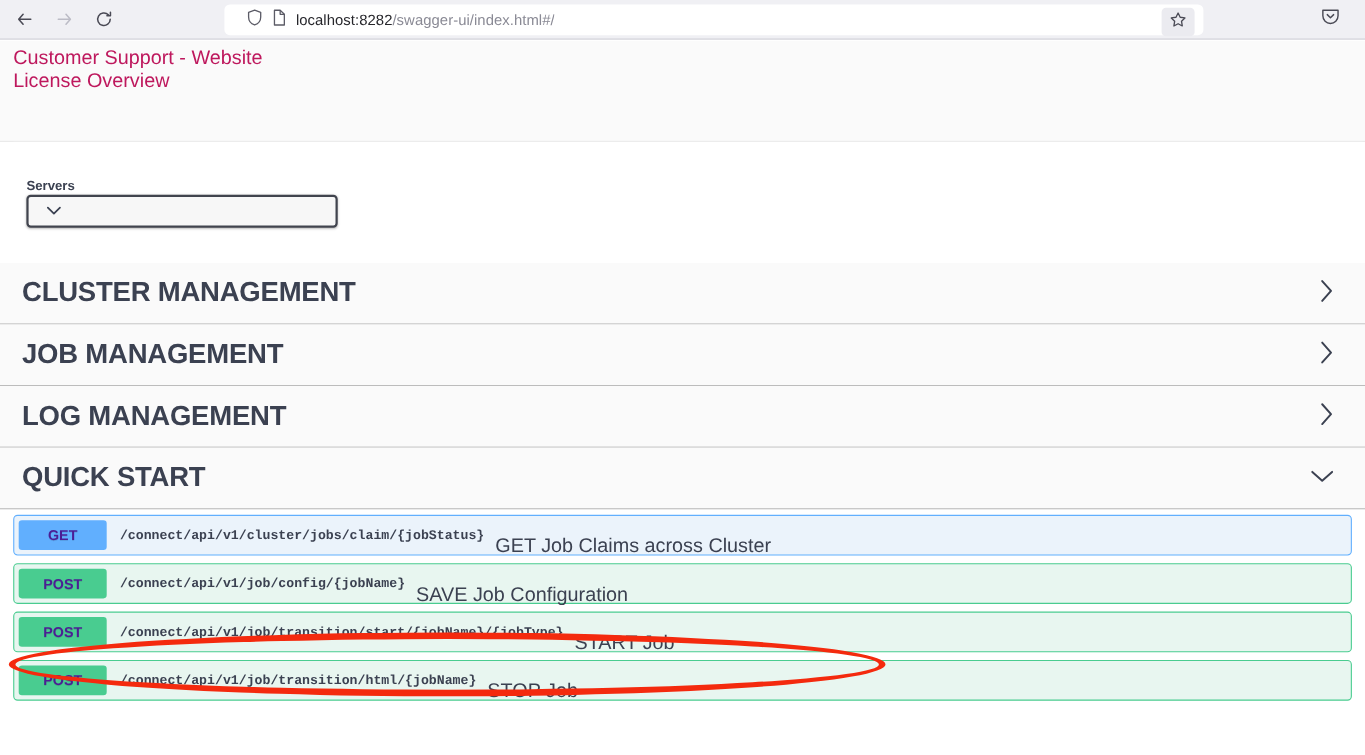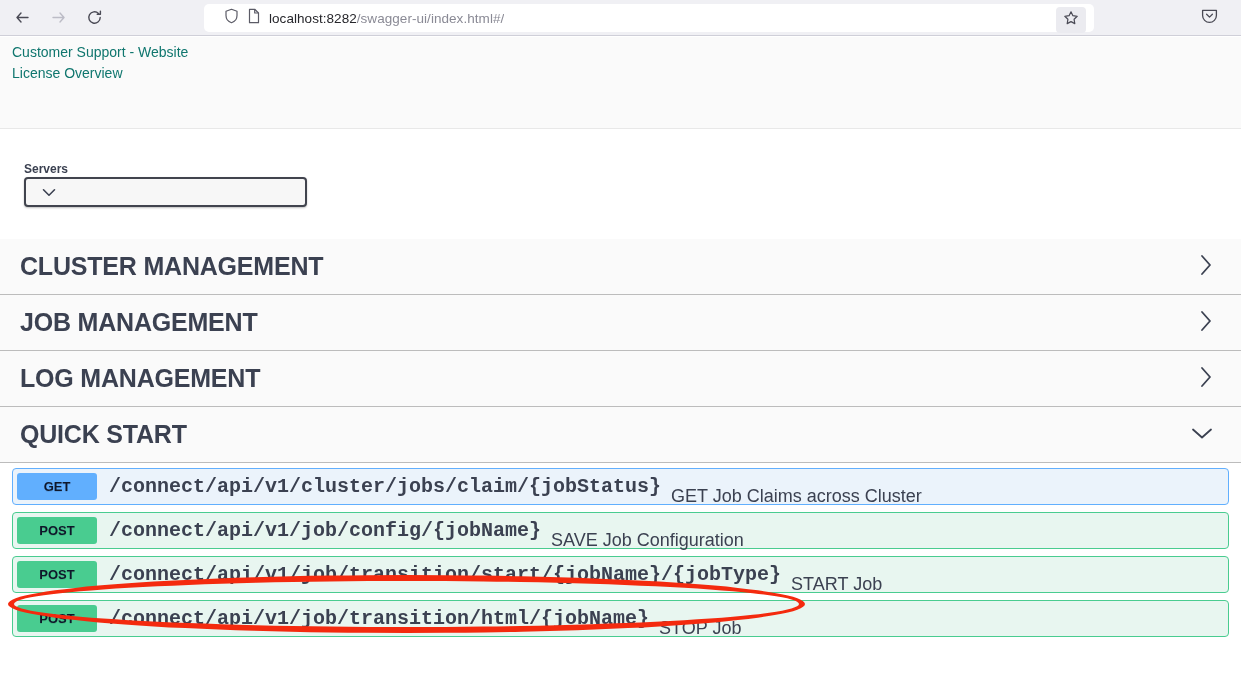--- a/index.html
+++ b/index.html
@@ -55,22 +55,22 @@
   
   .swagger-top {
     position: absolute; top: 37px; left: 0;
     width: 1241px; height: 92px;
     background: #fafafa;
     border-bottom: 1px solid #e8e8e8;
   }
   .info-links { padding: 5px 0 0 12px; }
   .info-links a {
     display: block;
-    color: #0f766e;
-    font-size: 14px;
+    color: #be185d;
+    font-size: 18px;
     line-height: 21px;
     text-decoration: none;
   }
 
   
   .servers-block {
     position: absolute; top: 129px; left: 12px;
     width: 1227px; height: 110px;
     background: #ffffff;
   }
@@ -132,33 +132,33 @@
   }
   .op-row.post {
     background: #e8f6f0;
     border: 1px solid #49cc90;
   }
   .method {
     width: 80px; height: 27px;
     margin-left: 4px;
     border-radius: 3px;
     display: flex; align-items: center; justify-content: center;
-    color: #0f172a;
+    color: #4c1d95;
     font-size: 13px;
     font-weight: bold;
     font-family: "Liberation Sans", sans-serif;
     text-shadow: 0 1px 0 rgba(0,0,0,0.10);
     flex: none;
   }
   .method.get { background: #61affe; }
   .method.post { background: #49cc90; }
   .op-path {
     margin-left: 12px;
     font-family: "Liberation Mono", monospace;
-    font-size: 20px;
+    font-size: 12px;
     font-weight: bold;
     color: #3b4151;
     white-space: nowrap;
   }
   .op-desc {
     margin-left: 10px;
     font-size: 18px;
     color: #3b4151;
     white-space: nowrap;
     margin-top: 20px;

